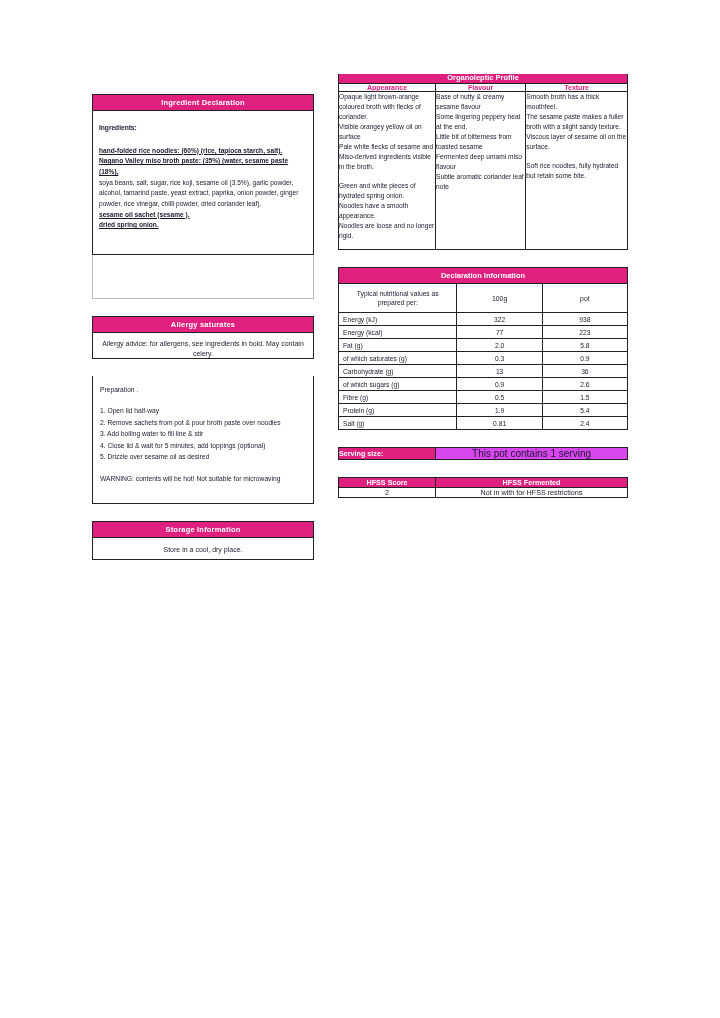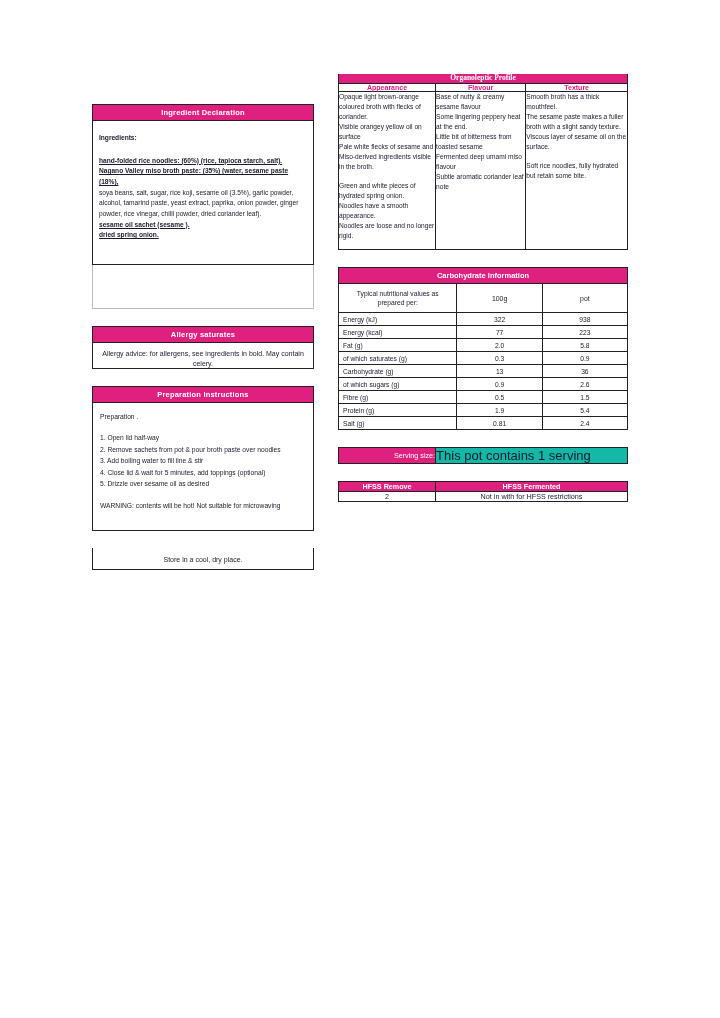--- a/index.html
+++ b/index.html
@@ -39,21 +39,21 @@
     text-align: center;
     font-size: 7px;
     line-height: 1.45;
     padding: 6px 8px;
   }
 
   
   .left-col {
     position: absolute;
     left: 92px;
-    top: 104px;
+    top: 94px;
     width: 222px;
   }
 
   #ingredient-body {
     height: 144px;
     padding: 12px 6px 4px 6px;
     font-size: 6.6px;
     line-height: 1.62;
   }
   #ingredient-body .lead { margin-bottom: 12px; font-weight: bold; }
@@ -92,21 +92,20 @@
     width: 290px;
   }
 
   
   .organo-wrap { position: relative; }
   .organo-title-clip {
     height: 9px;
     overflow: hidden;
     border-left: 1px solid #222;
     border-right: 1px solid #222;
-    font-family: Liberation Serif, serif;
   }
   .organo-title-clip .inner {
     background: #E0207E;
     color: #fff;
     font-weight: bold;
     font-size: 7.5px;
     text-align: center;
     padding: 3px 2px;
     margin-top: -4px;
     line-height: 1.2;
@@ -181,30 +180,30 @@
   
   table.strip {
     border-collapse: collapse;
     width: 100%;
     table-layout: fixed;
   }
   table.strip td { border: 1px solid #222; padding: 0; }
   td.strip-label {
     background: #E0207E;
     color: #fff;
-    font-weight: normal;
+    font-weight: bold;
     font-size: 7.2px;
-    text-align: right;
+    text-align: left;
     padding: 7px 3px;
   }
   td.strip-value {
-    text-align: left;
-    font-size: 13px;
+    text-align: center;
+    font-size: 10px;
     padding: 7px 3px;
-    background: #14b8a6;
+    background: #d946ef;
   }
 
   td.hfss-head {
     background: #E0207E;
     color: #fff;
     font-weight: bold;
     font-size: 7.2px;
     text-align: center;
     padding: 4px 3px;
   }
@@ -235,35 +234,35 @@
     </div>
     <div class="spacer-box"></div>
 
     <div class="gap-16"></div>
 
     <div class="hdr">Allergy saturates</div>
     <div class="panel center-txt" id="allergy-body">Allergy advice: for allergens, see ingredients in bold. May contain celery.</div>
 
     <div class="gap-16"></div>
 
-    <div class="hdr">Preparation Instructions</div>
     <div class="panel" id="prep-body">
       <div class="prep-title">Preparation .</div>
       <ol>
         <li>1. Open lid half-way</li>
         <li>2. Remove sachets from pot &amp; pour broth paste over noodles</li>
         <li>3. Add boiling water to fill line &amp; stir</li>
         <li>4. Close lid &amp; wait for 5 minutes, add toppings (optional)</li>
         <li>5. Drizzle over sesame oil as desired</li>
       </ol>
       <div class="warn">WARNING: contents will be hot! Not suitable for microwaving</div>
     </div>
 
     <div class="gap-16"></div>
 
+    <div class="hdr">Storage Information</div>
     <div class="panel center-txt" id="storage-body">Store in a cool, dry place.</div>
   </div>
 
   <div class="right-col">
 
     <div class="organo-wrap">
       <div class="organo-title-clip">
         <div class="inner">Organoleptic Profile</div>
       </div>
       <table class="grid">
@@ -297,21 +296,21 @@
             <div class="blank"></div>
             <p>Soft rice noodles, fully hydrated but retain some bite.</p>
           </td>
         </tr>
       </tbody>
         </table>
     </div>
 
     <div class="gap-16"></div>
 
-    <div class="nutri-title">Carbohydrate Information</div>
+    <div class="nutri-title">Declaration Information</div>
     <table class="nutri">
       <tbody>
           <tr>
         <td class="rowhead" style="width:41%">Typical nutritional values as prepared per:</td>
         <td class="colhead" style="width:29.5%">100g</td>
         <td class="colhead" style="width:29.5%">pot</td>
       </tr>
       <tr>
         <td class="lbl">Energy (kJ)</td>
         <td class="val">322</td>
@@ -369,21 +368,21 @@
         <td class="strip-value">This pot contains 1 serving</td>
       </tr>
     </tbody>
       </table>
 
     <div class="gap-16"></div>
 
     <table class="strip">
       <tbody>
           <tr>
-        <td class="hfss-head" style="width:33.6%">HFSS Remove</td>
+        <td class="hfss-head" style="width:33.6%">HFSS Score</td>
         <td class="hfss-head">HFSS Fermented</td>
       </tr>
       <tr>
         <td class="hfss-val">2</td>
         <td class="hfss-val">Not in with for HFSS restrictions</td>
       </tr>
     </tbody>
       </table>
   </div>
 </div>

